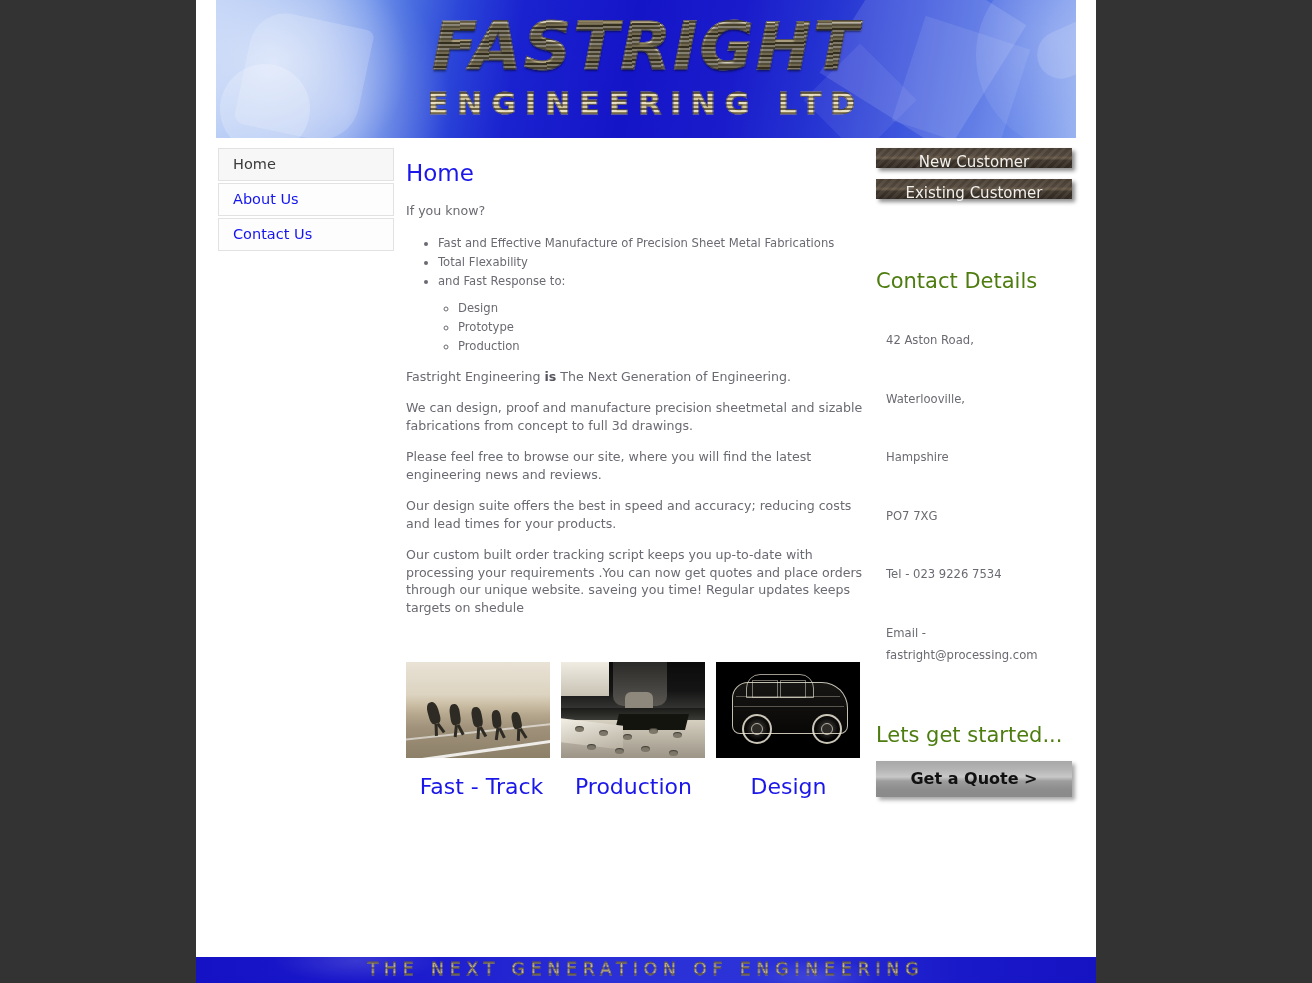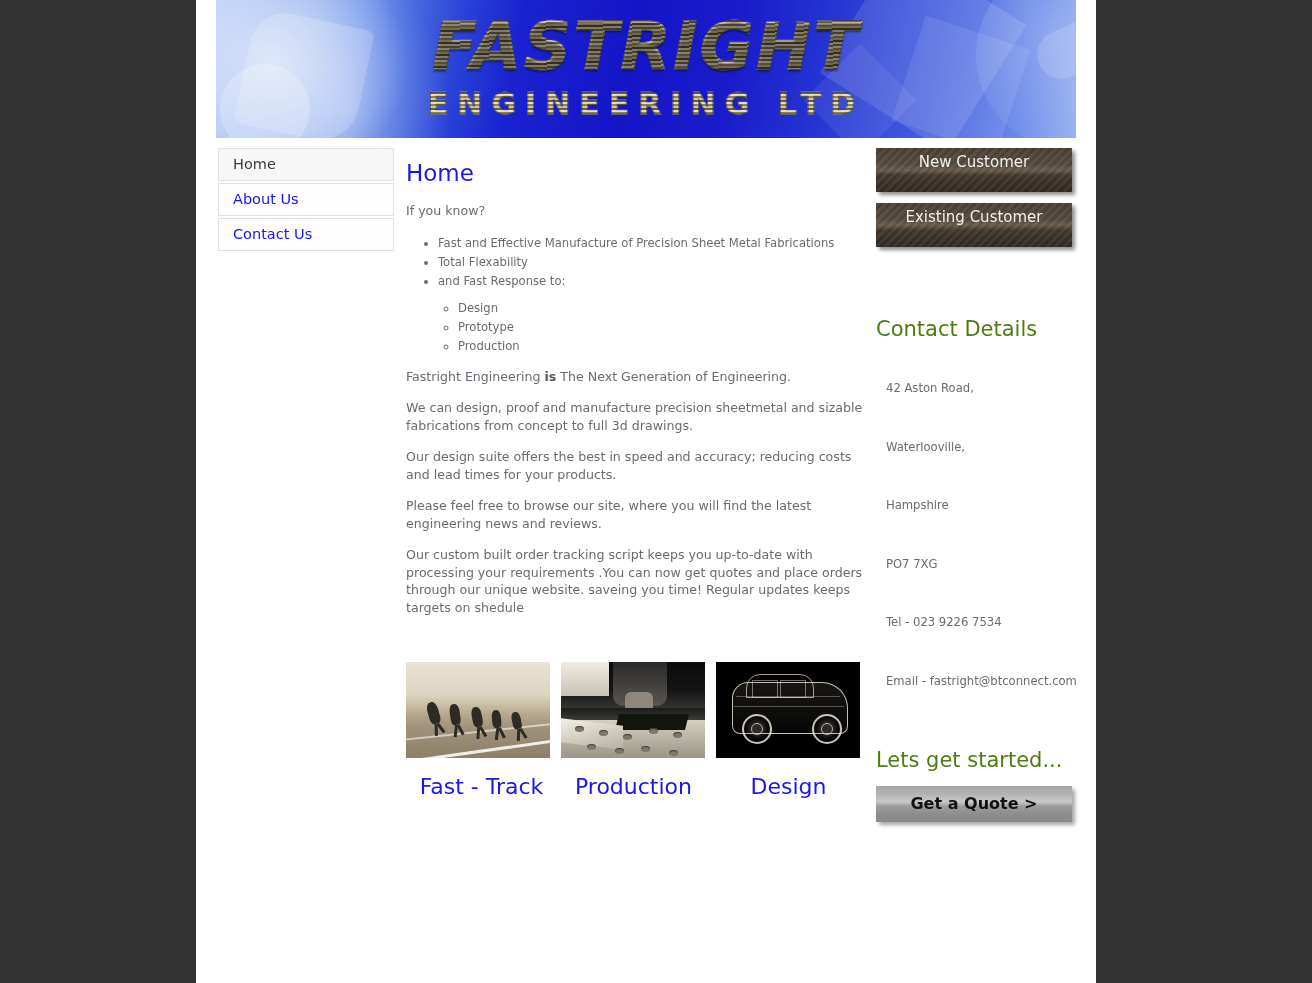--- a/index.html
+++ b/index.html
@@ -291,21 +291,21 @@
   
   #side-col {
     position: absolute;
     left: 680px;
     top: 148px;
     width: 205px;
   }
   .btn-brown {
     position: relative;
     width: 196px;
-    height: 44px;
+    height: 20px;
     margin-bottom: 11px;
     background:
       repeating-linear-gradient(135deg, rgba(255,255,255,0.05) 0 3px, rgba(0,0,0,0.05) 3px 6px),
       linear-gradient(180deg,#4b4036 0%, #554a3e 38%, #6b5d4c 50%, #41382e 62%, #322a22 100%);
     box-shadow: 3px 3px 4px rgba(0,0,0,0.45);
     color: #f2f0ec;
     font-size: 15px;
     line-height: 28px;
     text-align: center;
     font-family: "DejaVu Sans", sans-serif;
@@ -408,22 +408,22 @@
         <ul class="lvl2">
           <li>Design</li>
           <li>Prototype</li>
           <li>Production</li>
         </ul>
       </li>
     </ul>
 
     <p class="body-text"><span>Fastright Engineering </span><b>is</b><span> The Next Generation of Engineering.</span></p>
     <p class="body-text">We can design, proof and manufacture precision sheetmetal and sizable fabrications from concept to full 3d drawings.</p>
+    <p class="body-text">Please feel free to browse our site, where you will find the latest engineering news and reviews.</p>
     <p class="body-text">Our design suite offers the best in speed and accuracy; reducing costs and lead times for your products.</p>
-    <p class="body-text">Please feel free to browse our site, where you will find the latest engineering news and reviews.</p>
 
     <p class="body-text">Our custom built order tracking script keeps you up-to-date with processing your requirements .You can now get quotes and place orders through our unique website.  saveing you time! Regular updates keeps targets on shedule</p>
 
 
     <div id="services">
       <div class="service-row">
 
         <div class="service-cell c1">
           <div class="service-img">
             <div class="img-runners">
@@ -487,23 +487,27 @@
     <div class="btn-brown">New Customer</div>
     <div class="btn-brown">Existing Customer</div>
 
     <div id="contact-block">
       <h3 class="side-head">Contact Details</h3>
       <div class="contact-line">42 Aston Road,</div>
       <div class="contact-line">Waterlooville,</div>
       <div class="contact-line">Hampshire</div>
       <div class="contact-line">PO7 7XG</div>
       <div class="contact-line">Tel - 023 9226 7534</div>
-      <div class="contact-line">Email - fastright@btconnect.com</div>
+      <div class="contact-line">Email - fastright@processing.com</div>
     </div>
 
     <div id="start-block">
       <h3 class="side-head">Lets get started...</h3>
       <div class="btn-gray">Get a Quote &gt;</div>
     </div>
   </div>
 
+  <div id="footer-banner">
+    <div class="footer-tex"></div>
+    <div class="footer-text">THE NEXT GENERATION OF ENGINEERING</div>
+  </div>
 
 </div>
 
 </body></html>

